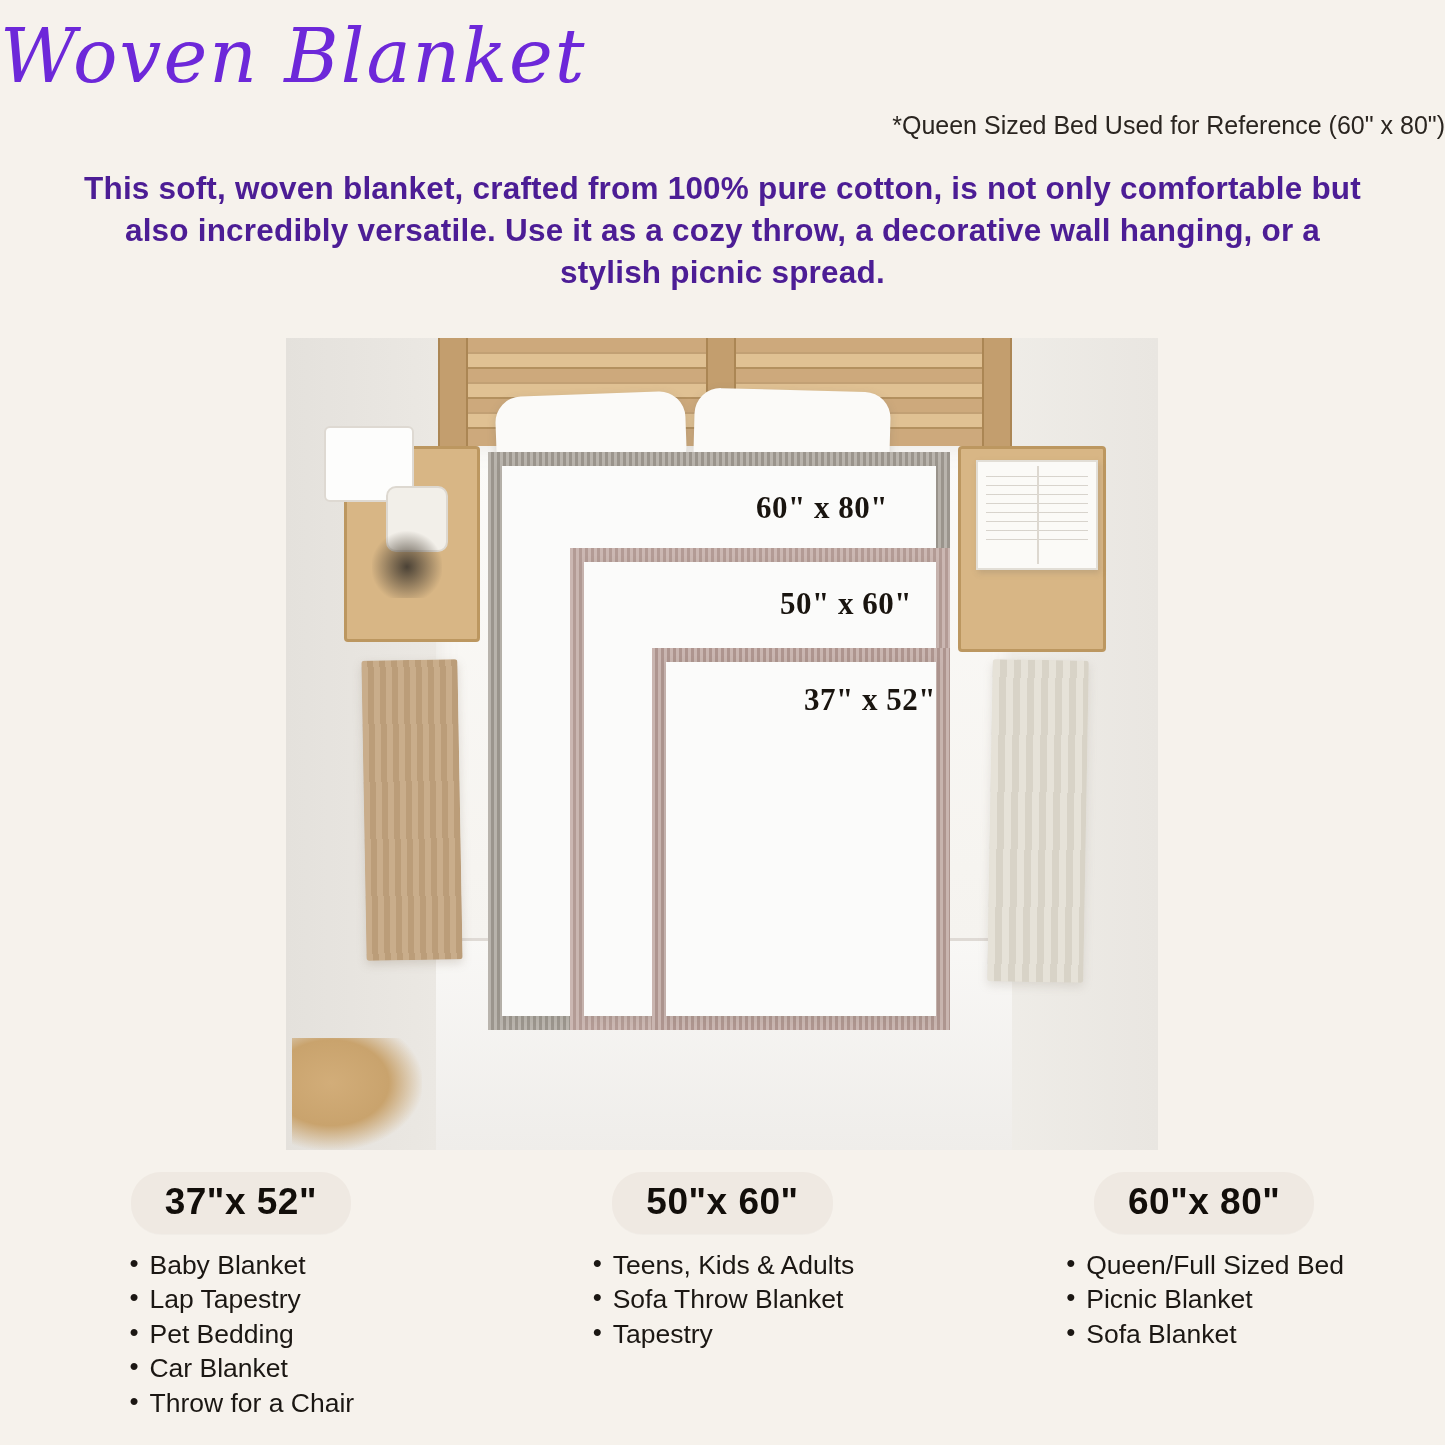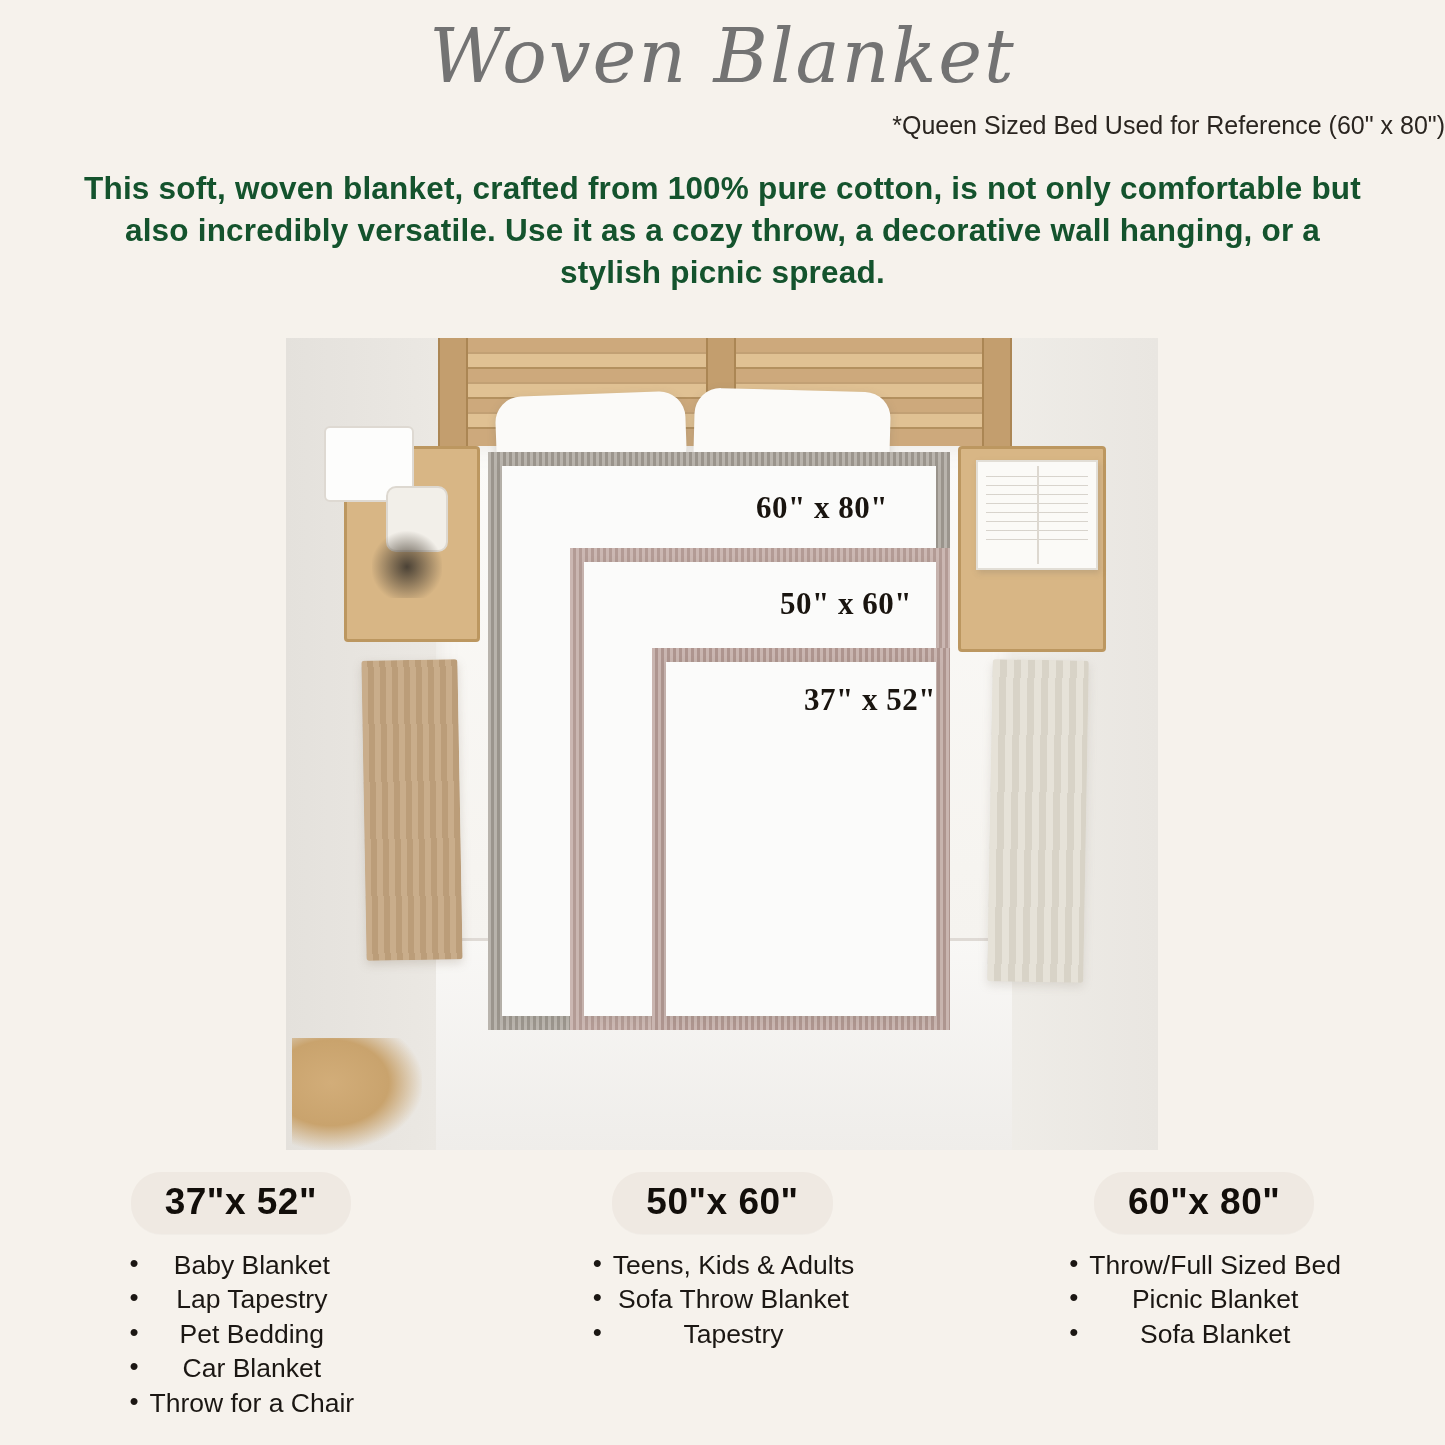--- a/index.html
+++ b/index.html
@@ -16,46 +16,46 @@
   }
   .page {
     position: relative;
     width: 1445px;
     height: 1445px;
     box-sizing: border-box;
   }
 
   
   .title {
-    text-align: center;
+    text-align: left;
     font-family: "DejaVu Serif", serif;
     font-style: italic;
     font-weight: 400;
     font-size: 74px;
     letter-spacing: 2px;
-    color: #737373;
+    color: #6d28d9;
     margin: 0;
     padding-top: 16px;
     line-height: 1.1;
   }
   .subtitle {
     text-align: right;
     font-size: 25px;
     color: #2a2520;
     margin: 14px 0 0 0;
     font-weight: 400;
   }
   .blurb {
     margin: 28px auto 0 auto;
     width: 1280px;
     text-align: center;
     font-size: 31.5px;
     font-weight: bold;
     line-height: 1.32;
-    color: #14532d;
+    color: #4c1d95;
     letter-spacing: 0.2px;
   }
 
   
   .photo-wrap {
     position: absolute;
     left: 286px;
     top: 338px;
     width: 872px;
     height: 812px;
@@ -259,21 +259,21 @@
     font-size: 37px;
     font-weight: bold;
     color: #120e0a;
     letter-spacing: 0.5px;
     box-shadow: 0 1px 0 rgba(0,0,0,0.02);
   }
   .col ul {
     margin: 14px 0 0 0;
     padding: 0;
     list-style: none;
-    text-align: center;
+    text-align: left;
   }
   .col li {
     font-size: 26.5px;
     color: #1b1713;
     line-height: 1.30;
     padding-left: 22px;
     position: relative;
     white-space: nowrap;
   }
   .col li::before {
@@ -361,20 +361,20 @@
       <ul>
         <li>Teens, Kids &amp; Adults</li>
         <li>Sofa Throw Blanket</li>
         <li>Tapestry</li>
       </ul>
     </div>
 
     <div class="col">
       <div class="pill">60"x 80"</div>
       <ul>
-        <li>Throw/Full Sized Bed</li>
+        <li>Queen/Full Sized Bed</li>
         <li>Picnic Blanket</li>
         <li>Sofa Blanket</li>
       </ul>
     </div>
 
   </div>
 </div>
 
 </body></html>

